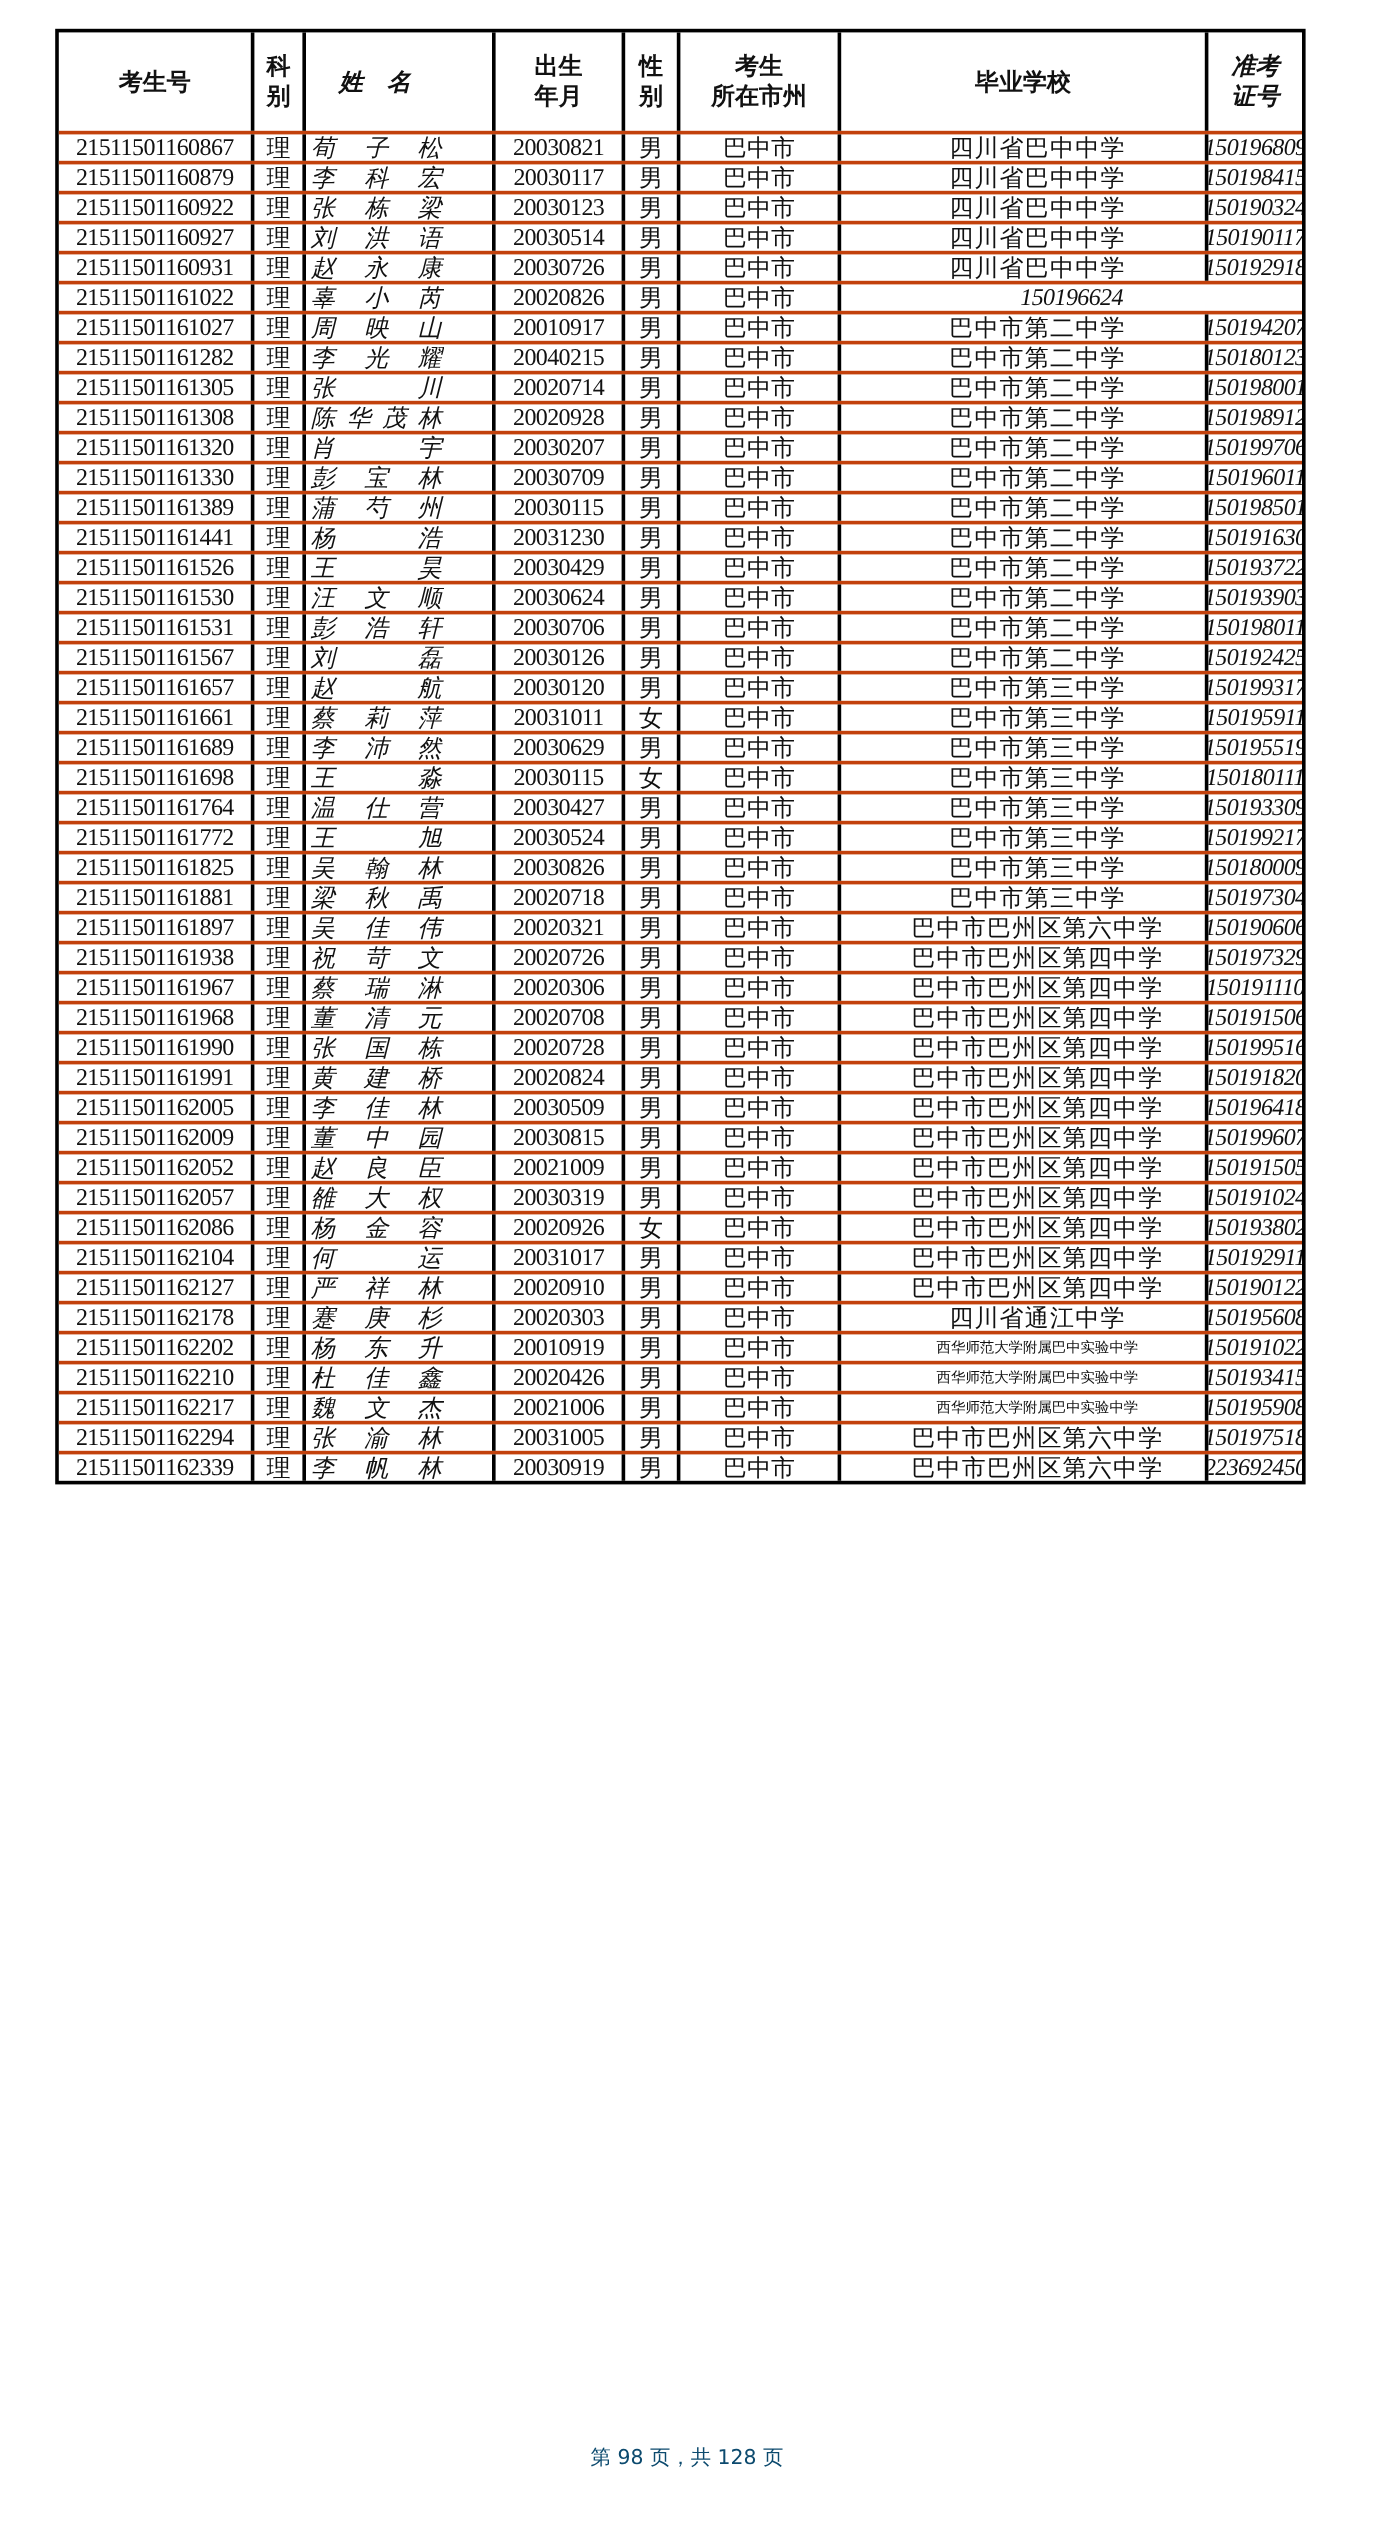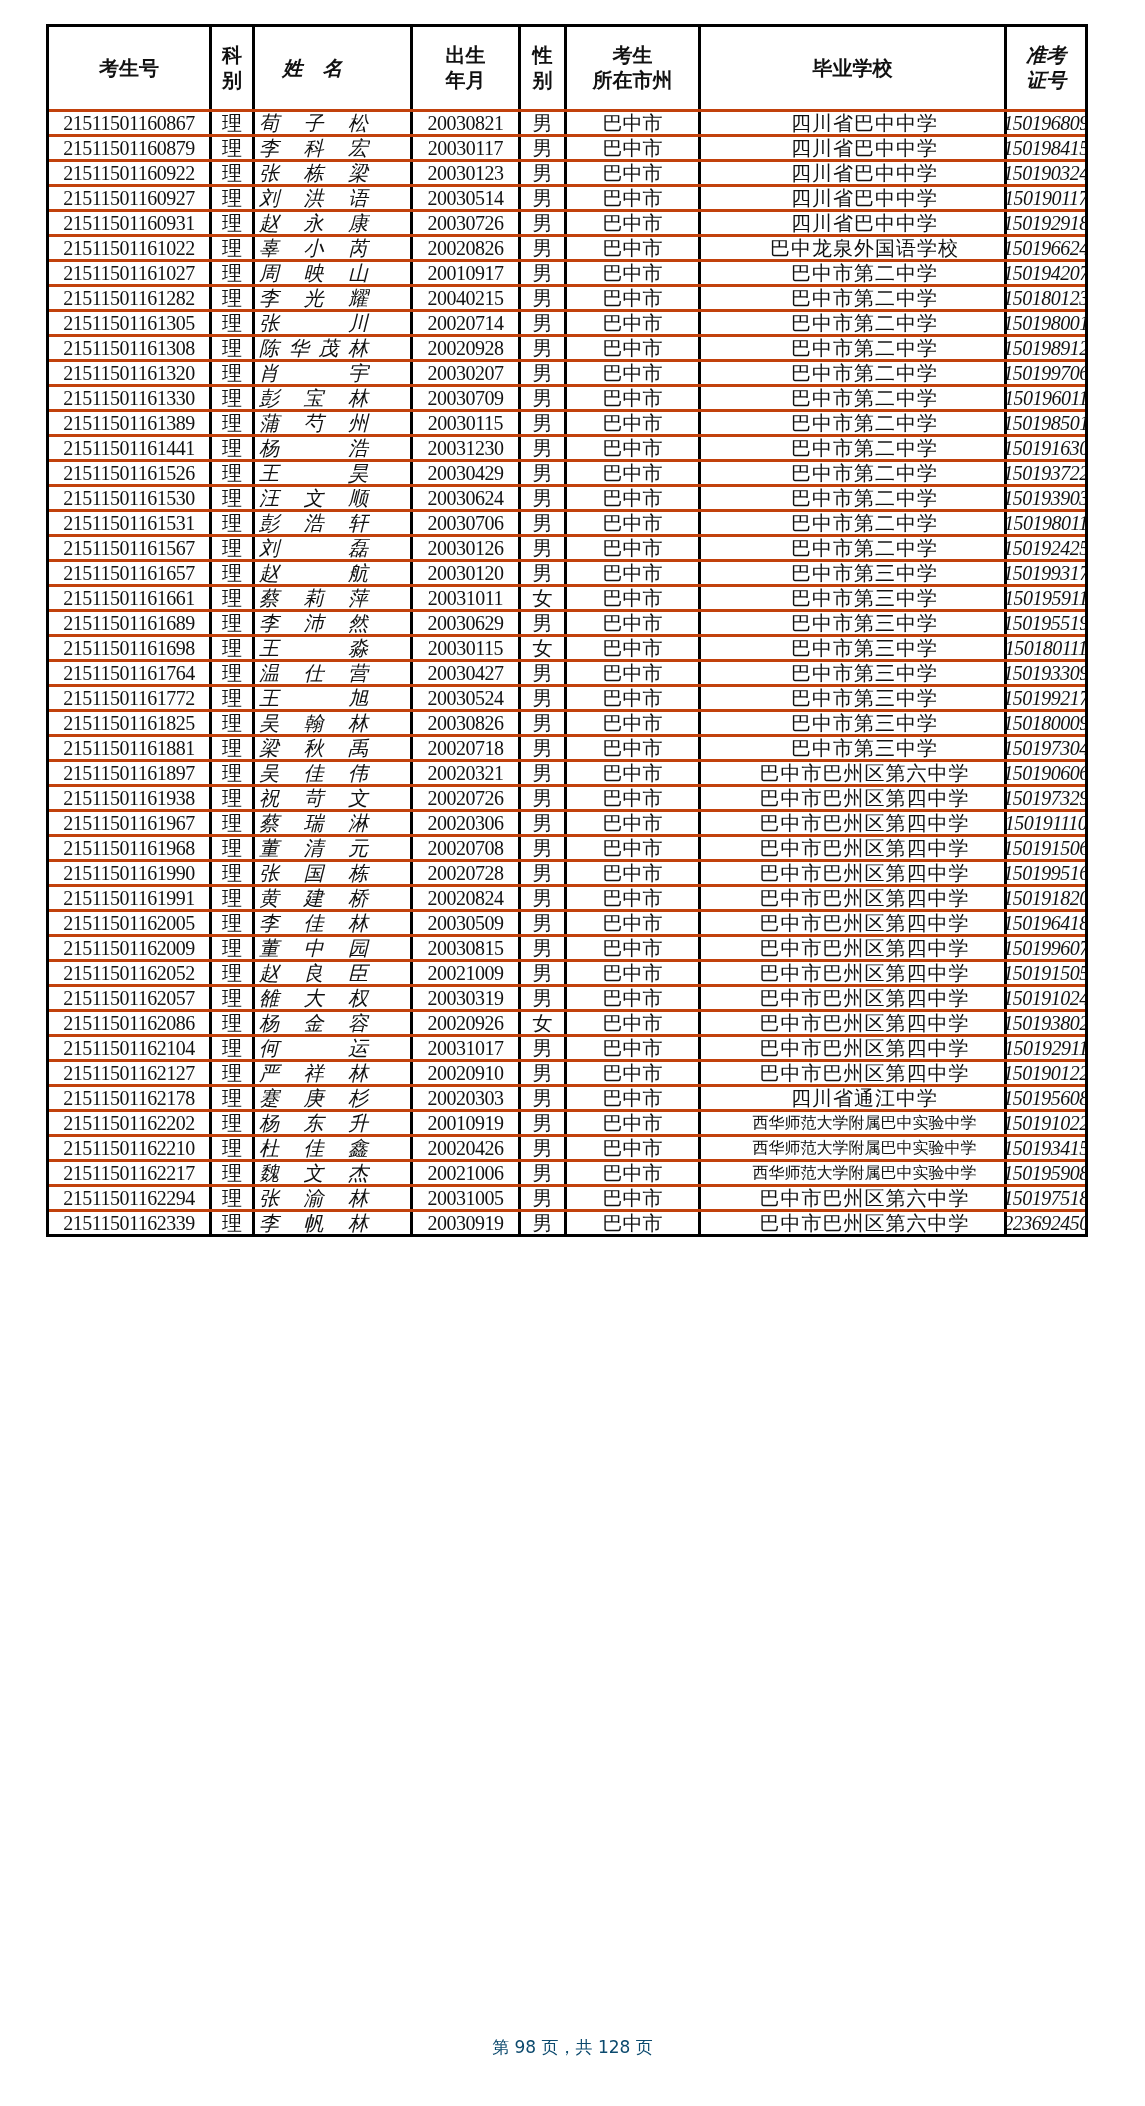--- a/index.html
+++ b/index.html
@@ -16,21 +16,21 @@
   .c4 { width: 46px; } .c5 { width: 134px; } .c6 { width: 306px; } .c7 { flex: 1; font-style: italic; }
   .header .cell { font-family: "DejaVu Sans", "Liberation Sans", sans-serif; font-weight: bold;
                   font-size: 21px; line-height: 1.25; text-align: center; white-space: pre-line; }
   .header .c1, .header .c4 { font-size: 20px; }
   .row .cell { font-size: 20px; }
   .num { font-family: "Liberation Serif", serif; letter-spacing: -0.5px; }
   .cn { font-family: "DejaVu Sans", sans-serif; font-weight: 300; font-size: 19px; }
   .name { justify-content: space-between; padding: 0 2px 0 4px; }
   .name span { display: inline-block; }
   .school { font-size: 19px; letter-spacing: 1px; padding-left: 24px; }
-  .school.long { font-size: 16px; letter-spacing: 0; }
+  .school.long { font-size: 12px; letter-spacing: 0; }
   .footer { position: absolute; left: 0; width: 1145px; top: 2036px; text-align: center;
             font-family: "DejaVu Sans", sans-serif; font-size: 17px; color: #0c4a6e; }
 </style>
 </head>
 <body>
 
 <div class="table">
   <div class="row header">
     <div class="cell c0">考生号</div>
     <div class="cell c1">科
@@ -121,21 +121,20 @@
         <div class="cell c0 num">21511501161022</div>
         <div class="cell c1 cn">理</div>
         <div class="cell c2 cn name">
           <span>辜</span>
           <span>小</span>
           <span>芮</span>
         </div>
         <div class="cell c3 num">20020826</div>
         <div class="cell c4 cn">男</div>
         <div class="cell c5 cn">巴中市</div>
-        <div class="cell c6 cn school">巴中龙泉外国语学校</div>
         <div class="cell c7 num">150196624</div>
       </div>
       <div class="row">
         <div class="cell c0 num">21511501161027</div>
         <div class="cell c1 cn">理</div>
         <div class="cell c2 cn name">
           <span>周</span>
           <span>映</span>
           <span>山</span>
         </div>

